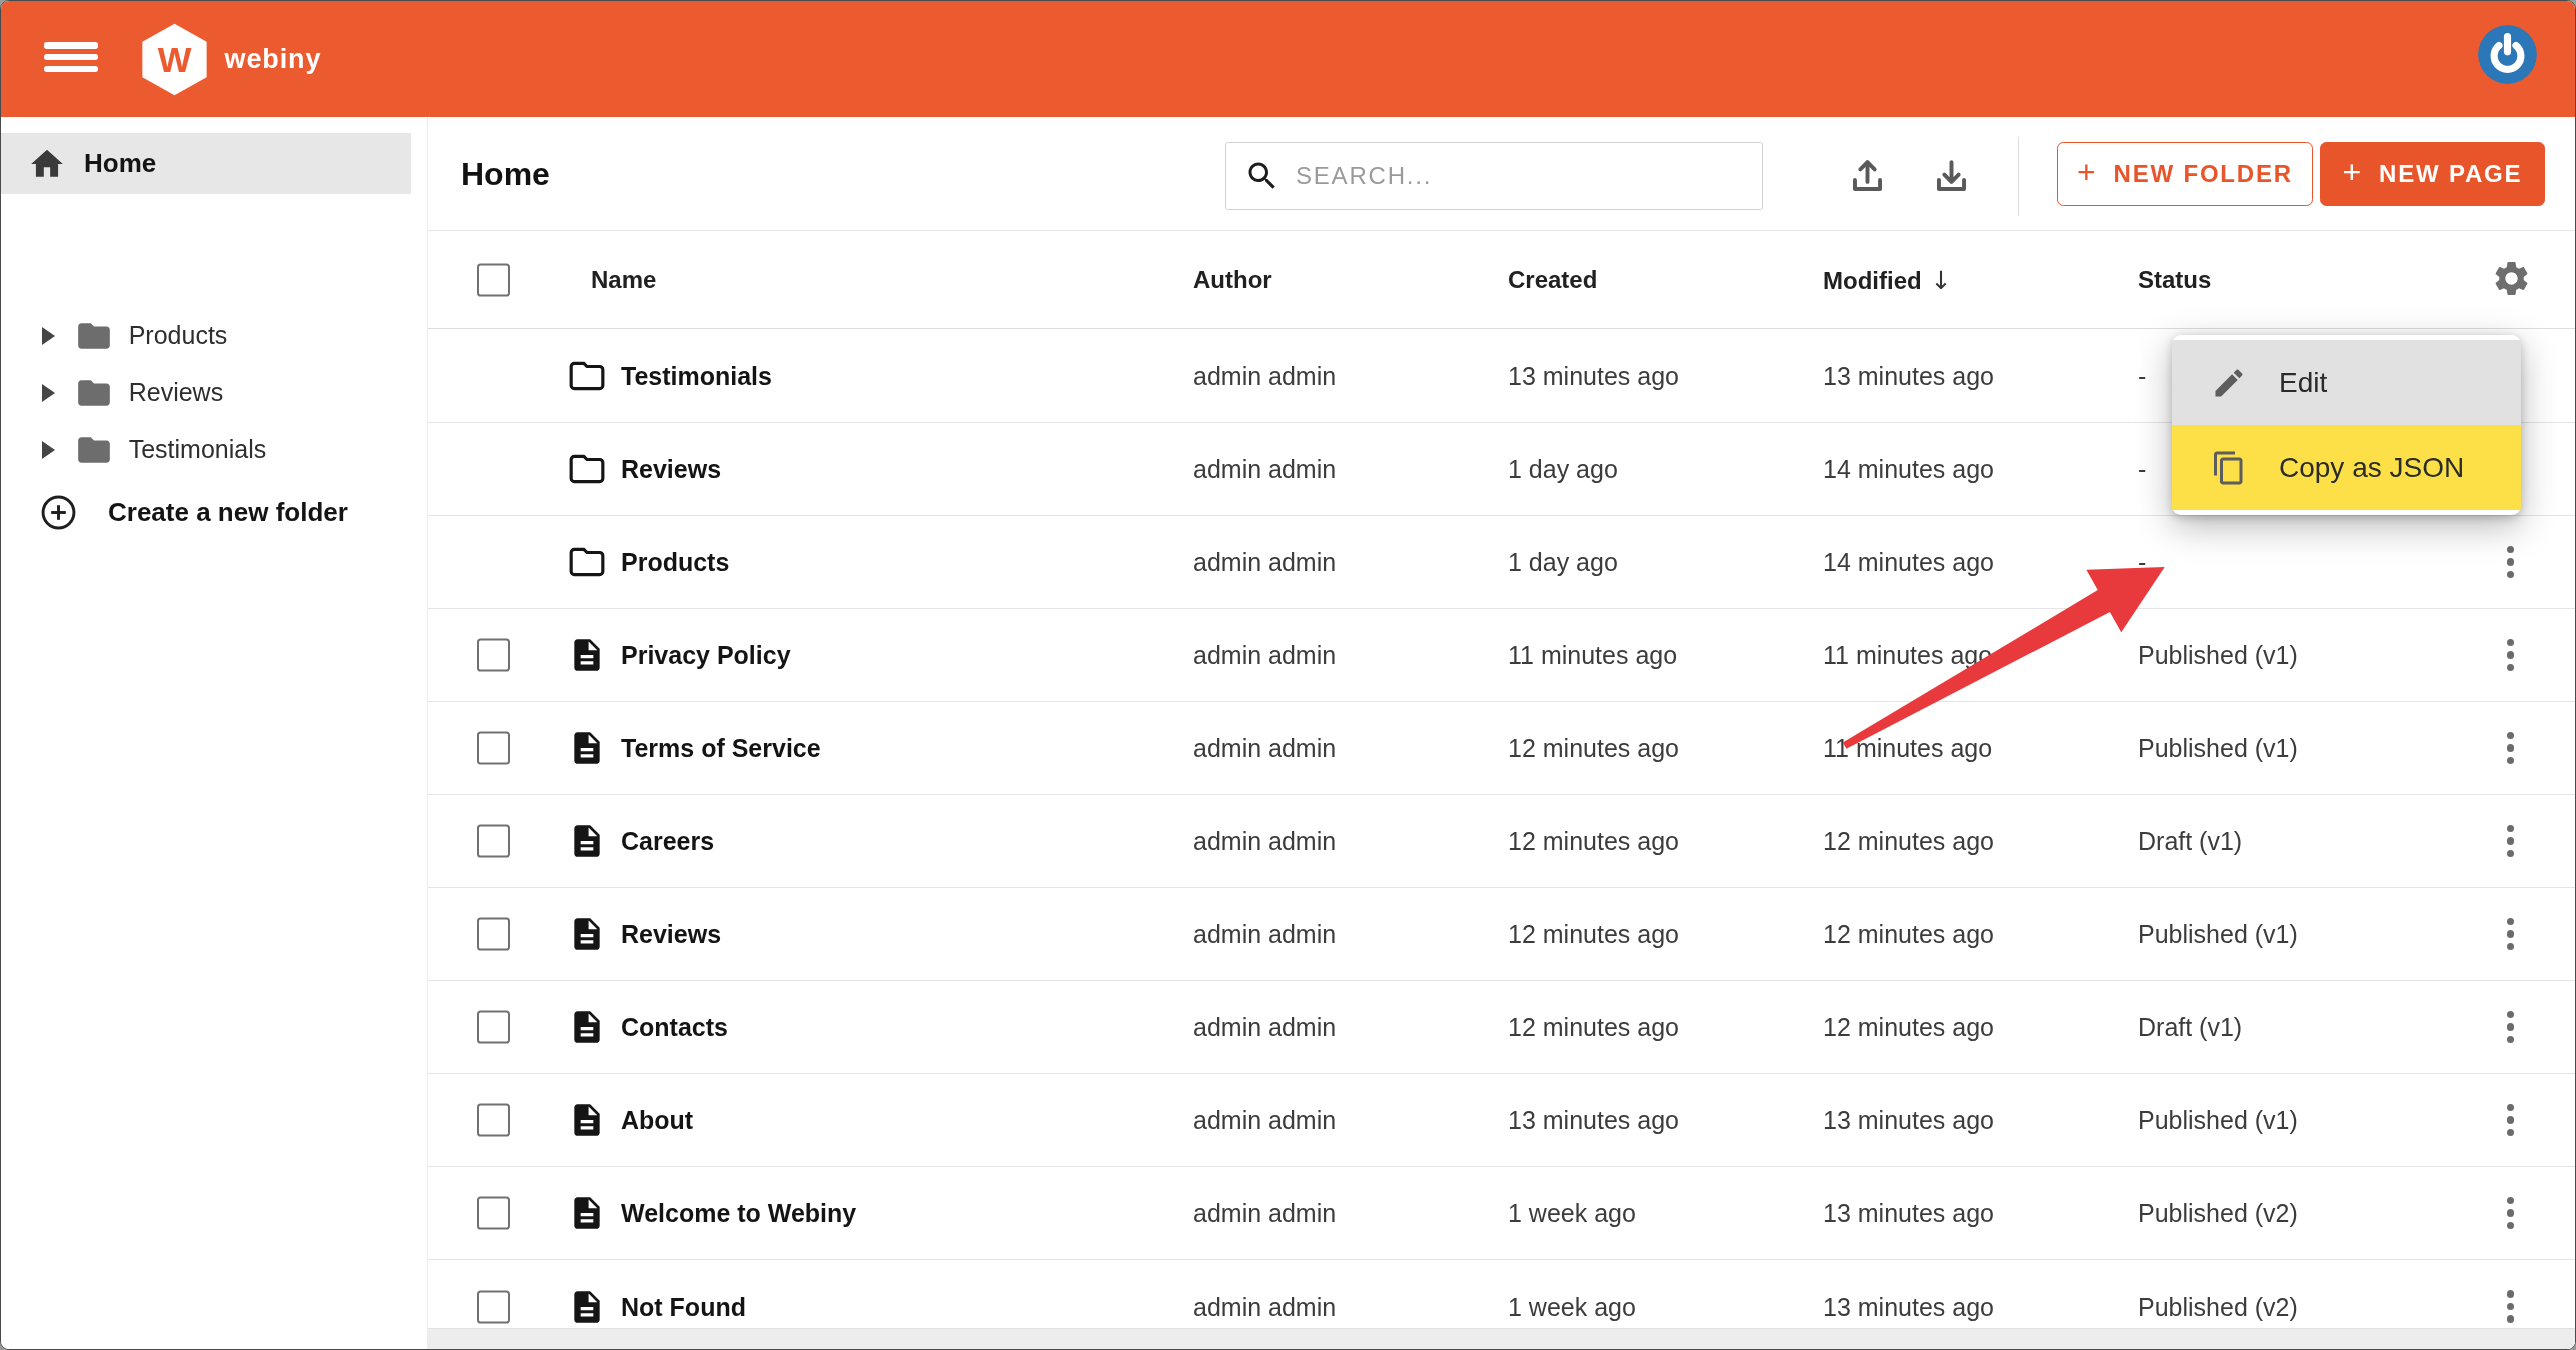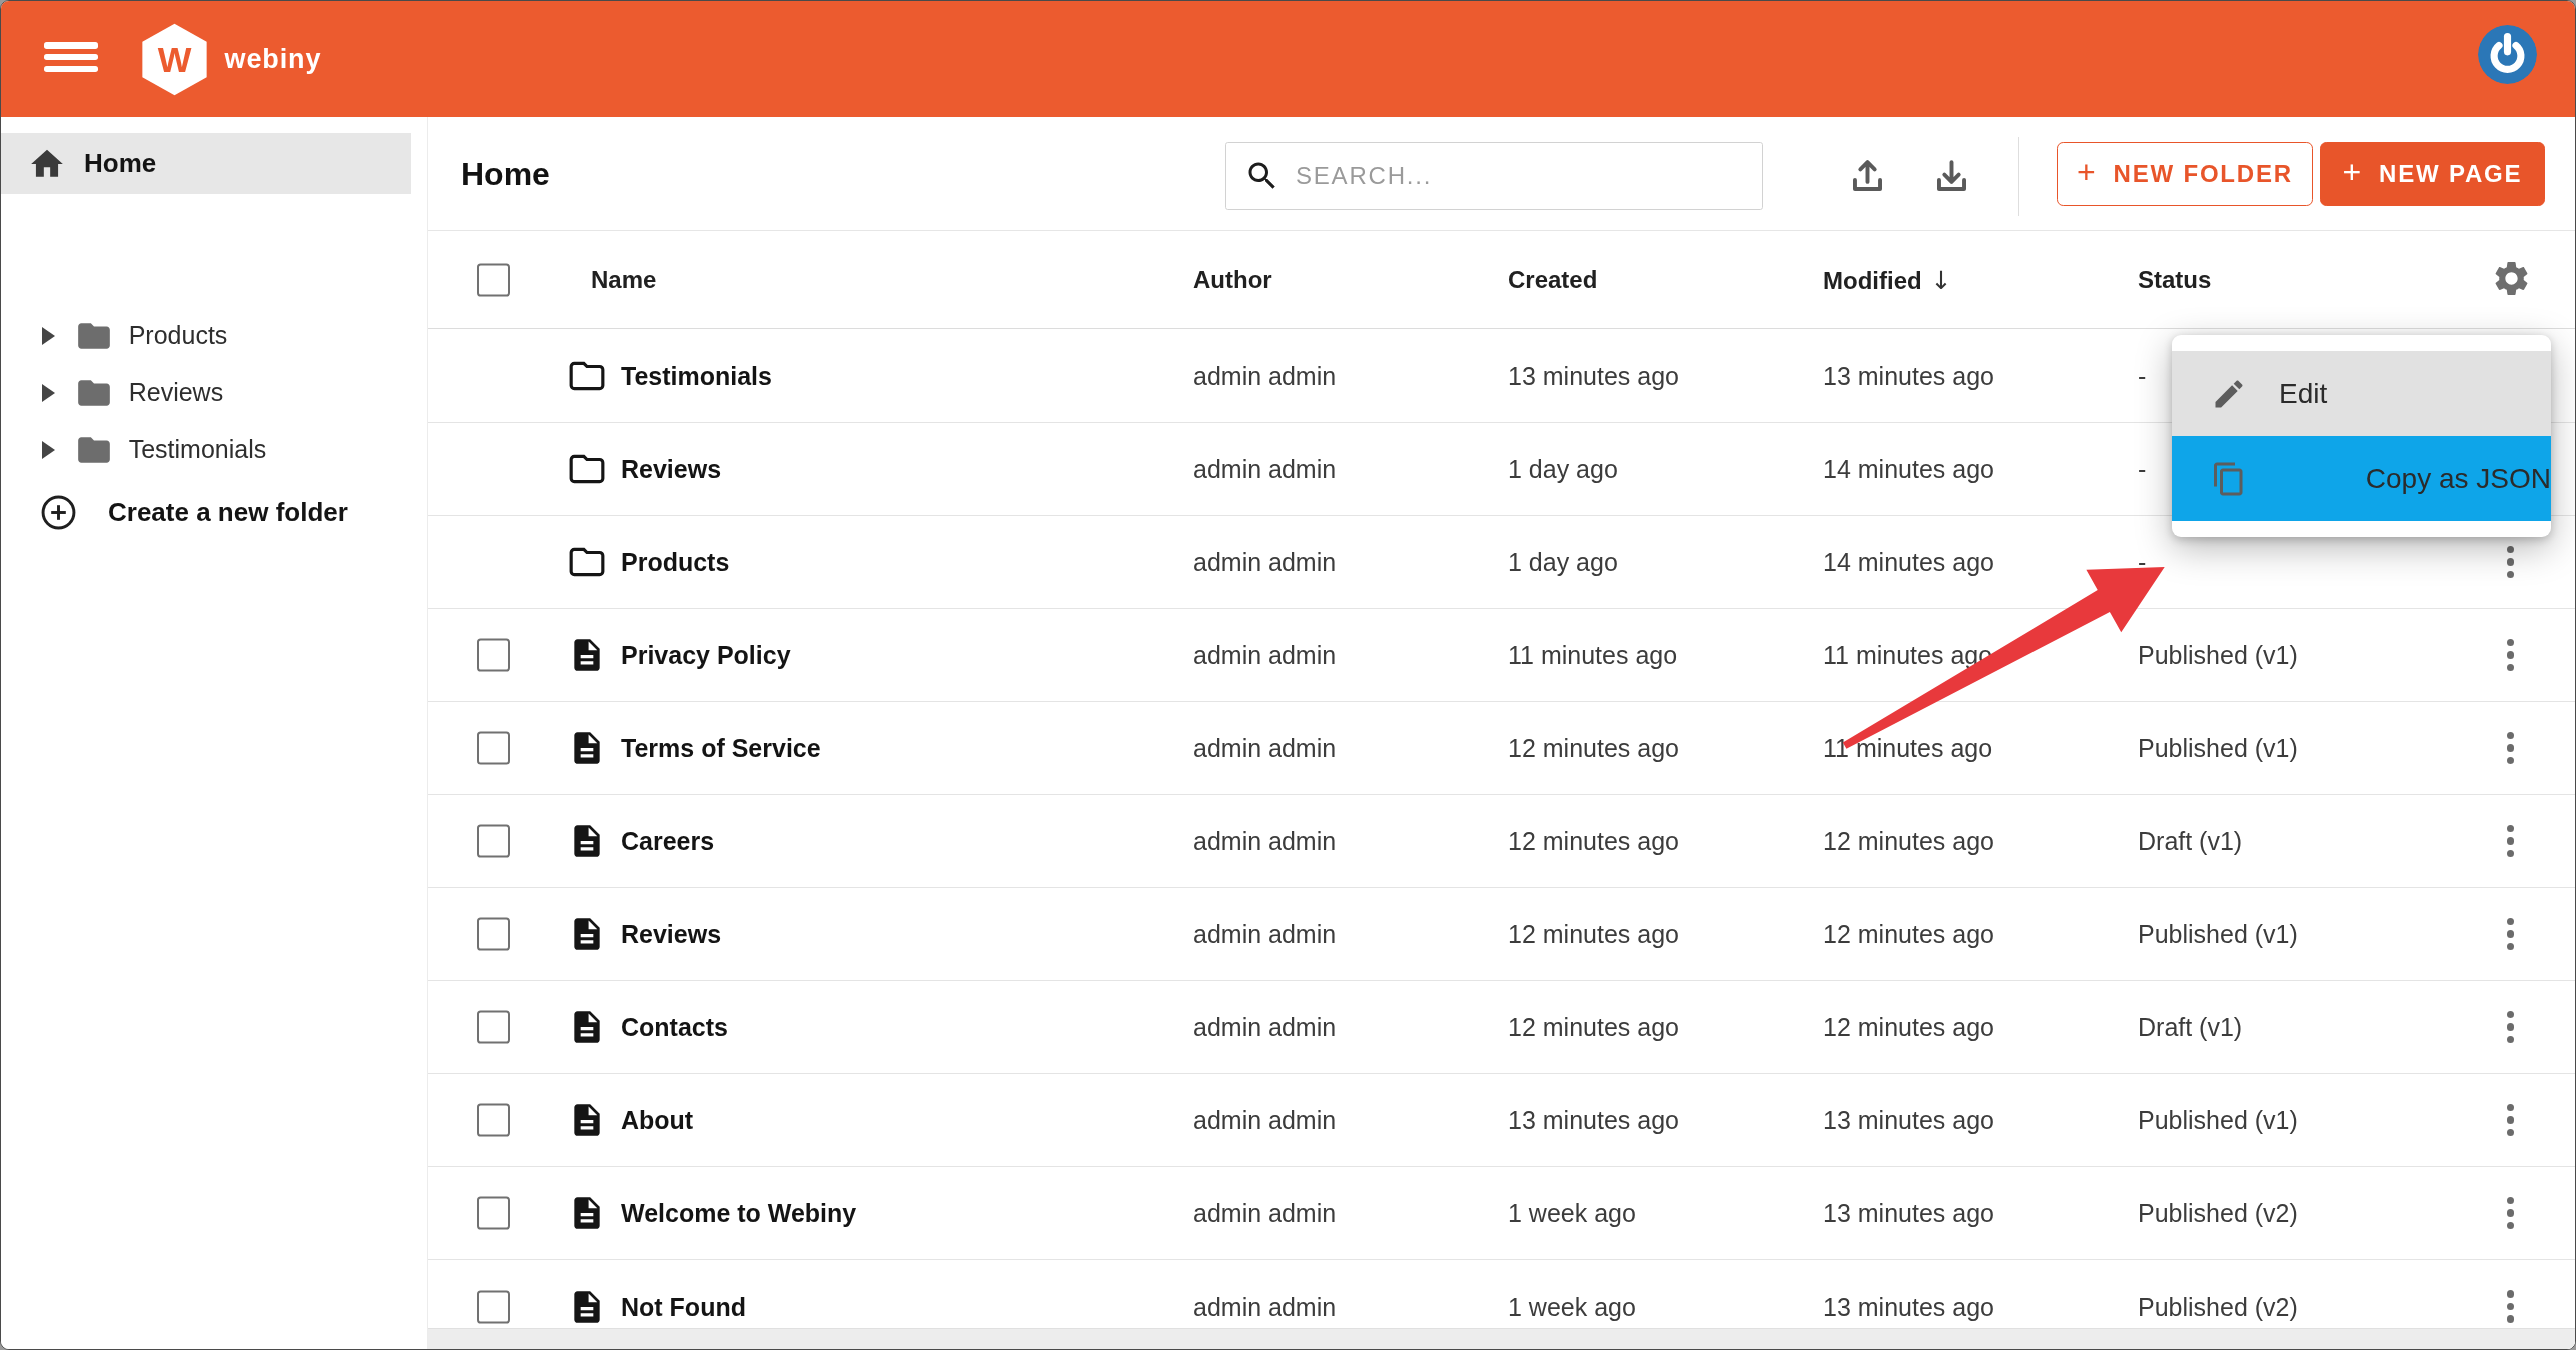--- a/index.html
+++ b/index.html
@@ -61,25 +61,25 @@
   .c-created { left:1080px; }
   .c-modified { left:1395px; }
   .c-status { left:1710px; }
   .kebab { position:absolute; left:2063px; top:50%; transform:translateY(-50%); width:39px; height:46px;
            display:flex; flex-direction:column; align-items:center; justify-content:center; gap:5.4px; cursor:pointer; }
   .kebab i { width:7.2px; height:7.2px; border-radius:50%; background:#6b6b6b; }
 
   .footer-strip { position:absolute; left:427px; right:0; top:1327px; height:23px; background:#ededed; border-top:0.9px solid #e0e0e0; }
 
   
-  .menu { position:absolute; left:2171px; top:334px; width:379px; background:#fff; border-radius:9px;
-          box-shadow:0 10.7px 36px rgba(0,0,0,.28), 0 2.7px 9px rgba(0,0,0,.18); padding:16px 0; z-index:40; }
+  .menu { position:absolute; left:2171px; top:334px; width:349px; background:#fff; border-radius:9px;
+          box-shadow:0 10.7px 36px rgba(0,0,0,.28), 0 2.7px 9px rgba(0,0,0,.18); padding:5px 0; z-index:40; }
   .menu-item { height:85px; display:flex; align-items:center; gap:32px; padding-left:39px; font-size:28px; color:#2b2b2b; cursor:pointer; }
   .menu-item.selected { background:#e1e1e1; }
-  .menu-item.hovered { background:#0ea5e9;justify-content:space-between; }
+  .menu-item.hovered { background:#fde047; }
 
   .arrow-overlay { position:absolute; left:0; top:0; width:2576px; height:1350px; z-index:50; pointer-events:none; }
 </style>
 </head>
 <body>
 
 <div class="page">
 
   <div class="topbar">
     <div class="hamburger">

